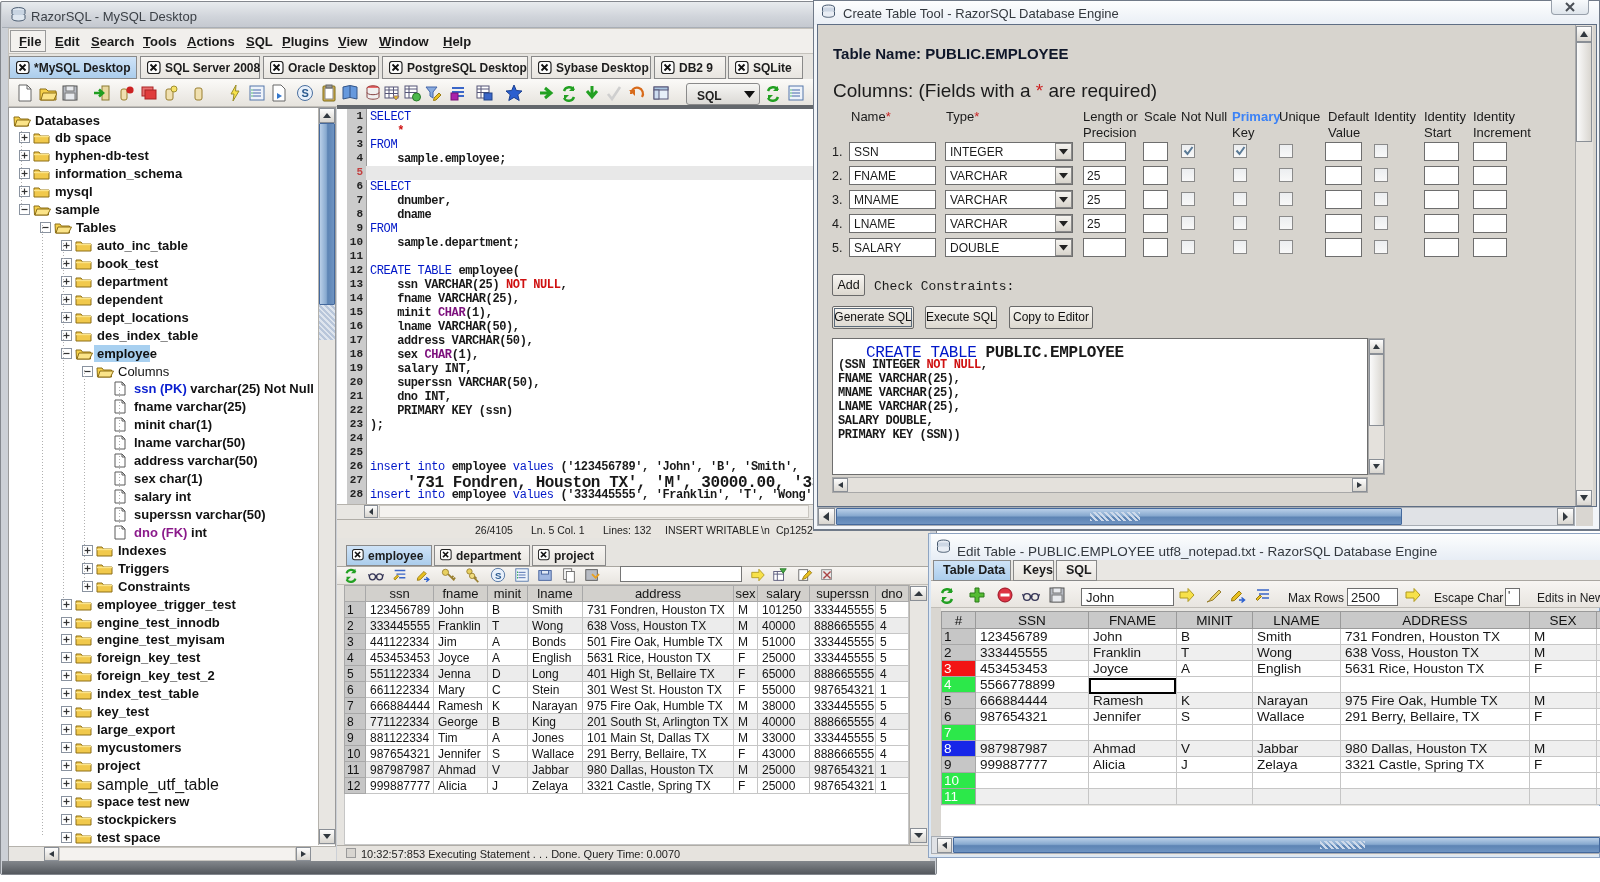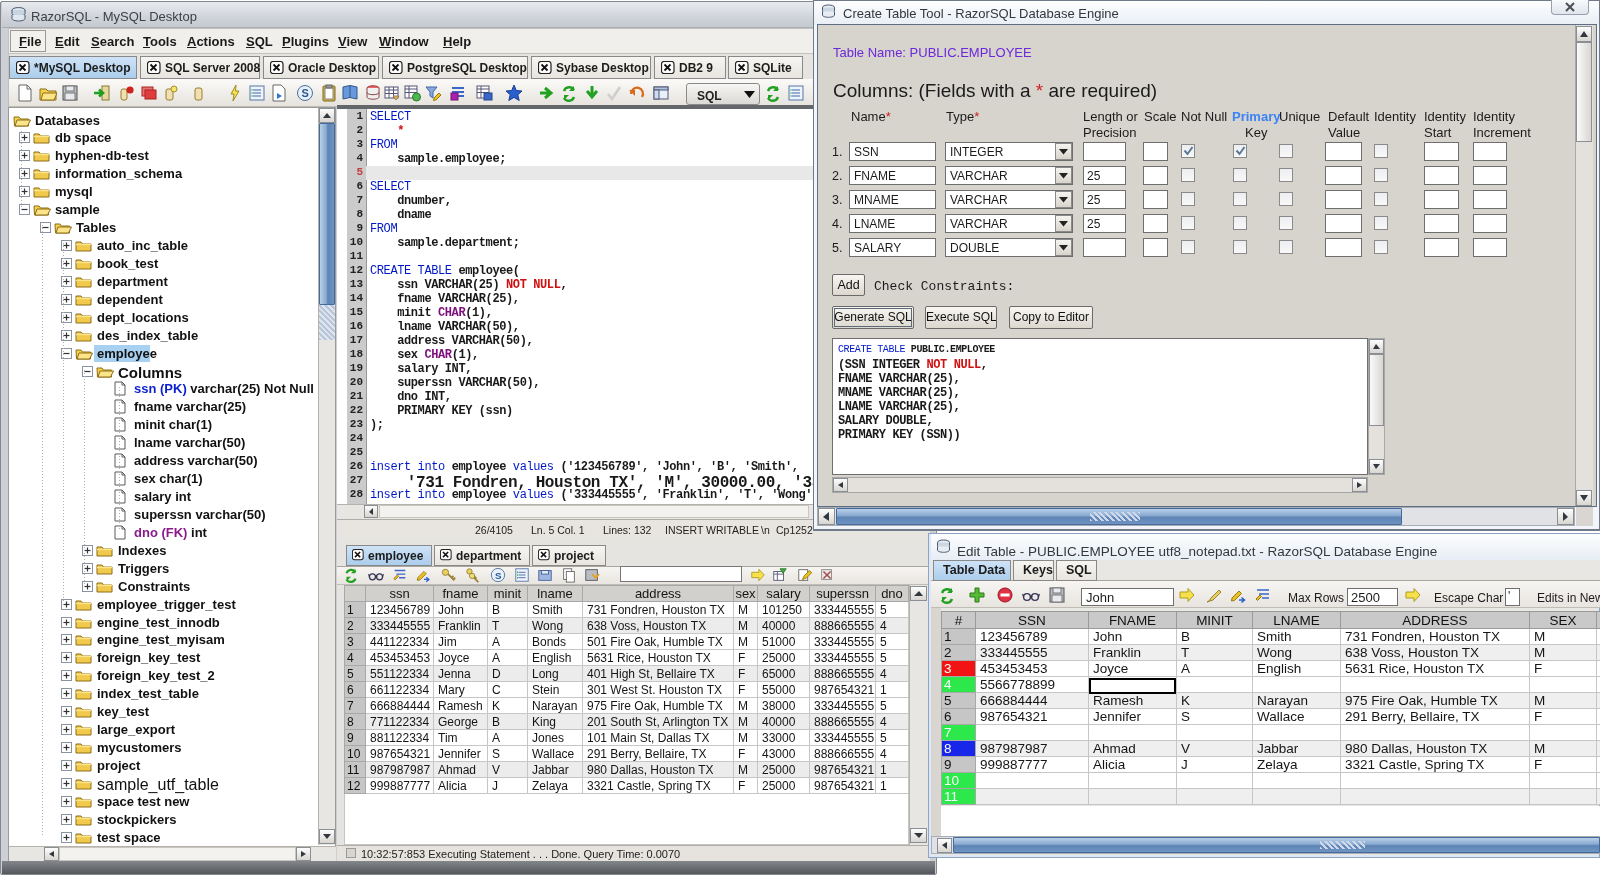--- a/index.html
+++ b/index.html
@@ -391,21 +391,21 @@
 <div class="ab" style="left:94px;top:345px;width:56px;height:17px;background:#a8d0f0"></div>
 <div class="tx f" style="left:97px;top:346px;font-size:13px;font-weight:bold;color:#111;">employee</div>
 <svg class="ab" style="left:82px;top:366px" width="11" height="11" viewBox="0 0 11 11">
     <rect x="0.5" y="0.5" width="10" height="10" fill="#fff" stroke="#8a93a0"></rect>
     <path d="M2.5 5.5 h6" stroke="#333" stroke-width="1.2"></path>
   </svg>
 <svg class="ab" style="left:96px;top:365px" width="18" height="13" viewBox="0 0 18 13">
     <path d="M1 3 h5 l1.5 2 h8 v7 h-14 z" fill="#f5d04a" stroke="#8d6f17" stroke-width="1"></path>
     <path d="M4 6 h13.5 l-3 6 h-12.5 z" fill="#fbe489" stroke="#8d6f17" stroke-width="1"></path>
   </svg>
-<div class="tx f" style="left:118px;top:364px;font-size:15px;font-weight:bold;color:#111;">Columns</div>
+<div class="tx f" style="left:118px;top:364px;font-size:13px;font-weight:normal;color:#111;">Columns</div>
 <svg class="ab" style="left:114px;top:381px" width="12" height="15" viewBox="0 0 12 15">
     <path d="M1 1 h7 l3 3 v10 h-10 z" fill="#fff" stroke="#5a5a5a" stroke-width="1"></path>
     <path d="M8 1 v3 h3" fill="none" stroke="#5a5a5a" stroke-width="1"></path>
   </svg>
 <div class="tx f" style="left:134px;top:381px;font-size:13px;font-weight:bold;color:#111;"><span style="color:#0a1fd0">ssn (PK)</span> varchar(25) Not Null</div>
 <svg class="ab" style="left:114px;top:399px" width="12" height="15" viewBox="0 0 12 15">
     <path d="M1 1 h7 l3 3 v10 h-10 z" fill="#fff" stroke="#5a5a5a" stroke-width="1"></path>
     <path d="M8 1 v3 h3" fill="none" stroke="#5a5a5a" stroke-width="1"></path>
   </svg>
 <div class="tx f" style="left:134px;top:399px;font-size:13px;font-weight:bold;color:#111;">fname varchar(25)</div>
@@ -992,30 +992,30 @@
     <svg width="14" height="14" viewBox="0 0 14 14" style="display:block">
       <path d="M7 4 L3 10 H11 Z" fill="#31383f"></path>
     </svg>
   </div>
 <div class="sbb" style="left:1576px;top:490px;width:16px;height:16px">
     <svg width="14" height="14" viewBox="0 0 14 14" style="display:block">
       <path d="M7 10 L3 4 H11 Z" fill="#31383f"></path>
     </svg>
   </div>
 <div class="ab" style="left:1576px;top:42px;width:16px;height:100px;background:linear-gradient(90deg,#fafafa,#d9d6d0);border:1px solid #8a8f96"></div>
-<div class="tx f" style="left:833px;top:45px;font-size:13px;color:#6d28d9;font-weight:normal;">Table Name: PUBLIC.EMPLOYEE</div>
+<div class="tx f" style="left:833px;top:45px;font-size:15px;color:#0f172a;font-weight:bold;">Table Name: PUBLIC.EMPLOYEE</div>
 <div class="tx f" style="left:833px;top:80px;font-size:19px;color:#1b1b1b;font-weight:normal;">Columns: (Fields with a <span style="color:#cc2222">*</span> are required)</div>
 <div class="tx f" style="left:851px;top:109px;font-size:13px;color:#1b1b1b;font-weight:normal;">Name<span style="color:#cc2222">*</span></div>
 <div class="tx f" style="left:946px;top:109px;font-size:13px;color:#1b1b1b;font-weight:normal;">Type<span style="color:#cc2222">*</span></div>
 <div class="tx f" style="left:1083px;top:109px;font-size:13px;color:#1b1b1b;font-weight:normal;">Length or</div>
 <div class="tx f" style="left:1083px;top:125px;font-size:13px;color:#1b1b1b;font-weight:normal;">Precision</div>
 <div class="tx f" style="left:1144px;top:109px;font-size:13px;color:#1b1b1b;font-weight:normal;">Scale</div>
 <div class="tx f" style="left:1181px;top:109px;font-size:13px;color:#1b1b1b;font-weight:normal;">Not Null</div>
 <div class="tx f" style="left:1232px;top:109px;font-size:13px;color:#3b82f6;font-weight:bold;">Primary</div>
-<div class="tx f" style="left:1232px;top:125px;font-size:13px;color:#1b1b1b;font-weight:normal;margin-left:13px;">Key</div>
+<div class="tx f" style="left:1232px;top:125px;font-size:13px;color:#1b1b1b;font-weight:normal;">Key</div>
 <div class="tx f" style="left:1279px;top:109px;font-size:13px;color:#1b1b1b;font-weight:normal;">Unique</div>
 <div class="tx f" style="left:1328px;top:109px;font-size:13px;color:#1b1b1b;font-weight:normal;">Default</div>
 <div class="tx f" style="left:1328px;top:125px;font-size:13px;color:#1b1b1b;font-weight:normal;">Value</div>
 <div class="tx f" style="left:1374px;top:109px;font-size:13px;color:#1b1b1b;font-weight:normal;">Identity</div>
 <div class="tx f" style="left:1424px;top:109px;font-size:13px;color:#1b1b1b;font-weight:normal;">Identity</div>
 <div class="tx f" style="left:1424px;top:125px;font-size:13px;color:#1b1b1b;font-weight:normal;">Start</div>
 <div class="tx f" style="left:1473px;top:109px;font-size:13px;color:#1b1b1b;font-weight:normal;">Identity</div>
 <div class="tx f" style="left:1473px;top:125px;font-size:13px;color:#1b1b1b;font-weight:normal;">Increment</div>
 <div class="tx f" style="left:832px;top:145px;font-size:12.5px;color:#1b1b1b;font-weight:normal;">1.</div>
 <div class="ab" style="left:849px;top:142px;width:87px;height:19px;background:#fff;border:1px solid #6e6e6e"></div>
@@ -1115,21 +1115,21 @@
 <div class="cb" style="left:1374px;top:240px"></div>
 <div class="ab" style="left:1325px;top:238px;width:37px;height:19px;background:#fff;border:1px solid #6e6e6e"></div>
 <div class="ab" style="left:1424px;top:238px;width:35px;height:19px;background:#fff;border:1px solid #6e6e6e"></div>
 <div class="ab" style="left:1473px;top:238px;width:34px;height:19px;background:#fff;border:1px solid #6e6e6e"></div>
 <div class="btn ab" style="left:832px;top:274px;width:33px;height:22px;font-size:12.5px;line-height:20px">Add</div>
 <div class="tx m" style="left:874px;top:279px;font-size:13px;color:#1b1b1b;font-weight:normal;">Check Constraints:</div>
 <div class="btn ab" style="left:832px;top:306px;width:82px;height:23px;font-size:12px;line-height:21px;outline:1px solid #5a6a7a;outline-offset:-3px">Generate SQL</div>
 <div class="btn ab" style="left:925px;top:306px;width:72px;height:23px;font-size:12px;line-height:21px">Execute SQL</div>
 <div class="btn ab" style="left:1009px;top:306px;width:84px;height:23px;font-size:12px;line-height:21px">Copy to Editor</div>
 <div class="ab" style="left:832px;top:338px;width:536px;height:137px;background:#fff;border:1px solid #6e6e6e"></div>
-<div class="tx m" style="left:838px;top:344px;font-size:10px;color:#191919;font-weight:bold;letter-spacing:-0.4px"><span class="kw">CREATE TABLE</span> PUBLIC.EMPLOYEE</div>
+<div class="tx m" style="left:866px;top:344px;font-size:16px;color:#191919;font-weight:bold;letter-spacing:-0.4px"><span class="kw">CREATE TABLE</span> PUBLIC.EMPLOYEE</div>
 <div class="tx m" style="left:838px;top:358px;font-size:12px;color:#191919;font-weight:bold;letter-spacing:-0.4px">(SSN INTEGER <span class="rd">NOT NULL</span>,</div>
 <div class="tx m" style="left:838px;top:372px;font-size:12px;color:#191919;font-weight:bold;letter-spacing:-0.4px">FNAME VARCHAR(25),</div>
 <div class="tx m" style="left:838px;top:386px;font-size:12px;color:#191919;font-weight:bold;letter-spacing:-0.4px">MNAME VARCHAR(25),</div>
 <div class="tx m" style="left:838px;top:400px;font-size:12px;color:#191919;font-weight:bold;letter-spacing:-0.4px">LNAME VARCHAR(25),</div>
 <div class="tx m" style="left:838px;top:414px;font-size:12px;color:#191919;font-weight:bold;letter-spacing:-0.4px">SALARY DOUBLE,</div>
 <div class="tx m" style="left:838px;top:428px;font-size:12px;color:#191919;font-weight:bold;letter-spacing:-0.4px">PRIMARY KEY (SSN))</div>
 <div class="ab" style="left:1368px;top:338px;width:17px;height:137px;background:#e4e1dc;border:1px solid #a8a8a8"></div>
 <div class="sbb" style="left:1369px;top:339px;width:15px;height:15px">
     <svg width="13" height="13" viewBox="0 0 13 13" style="display:block">
       <path d="M6 4 L3 9 H10 Z" fill="#31383f"></path>

